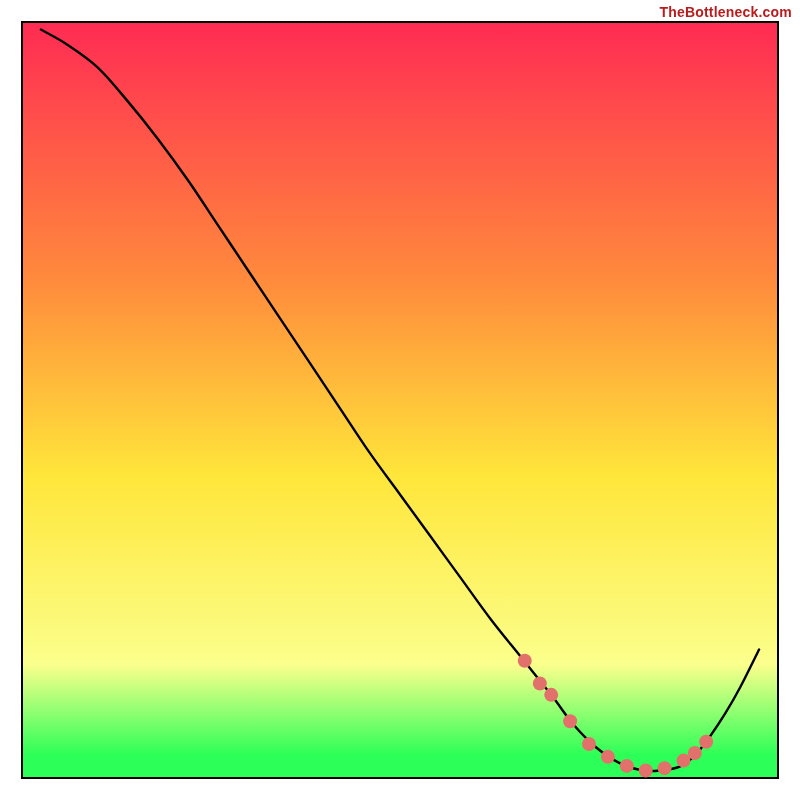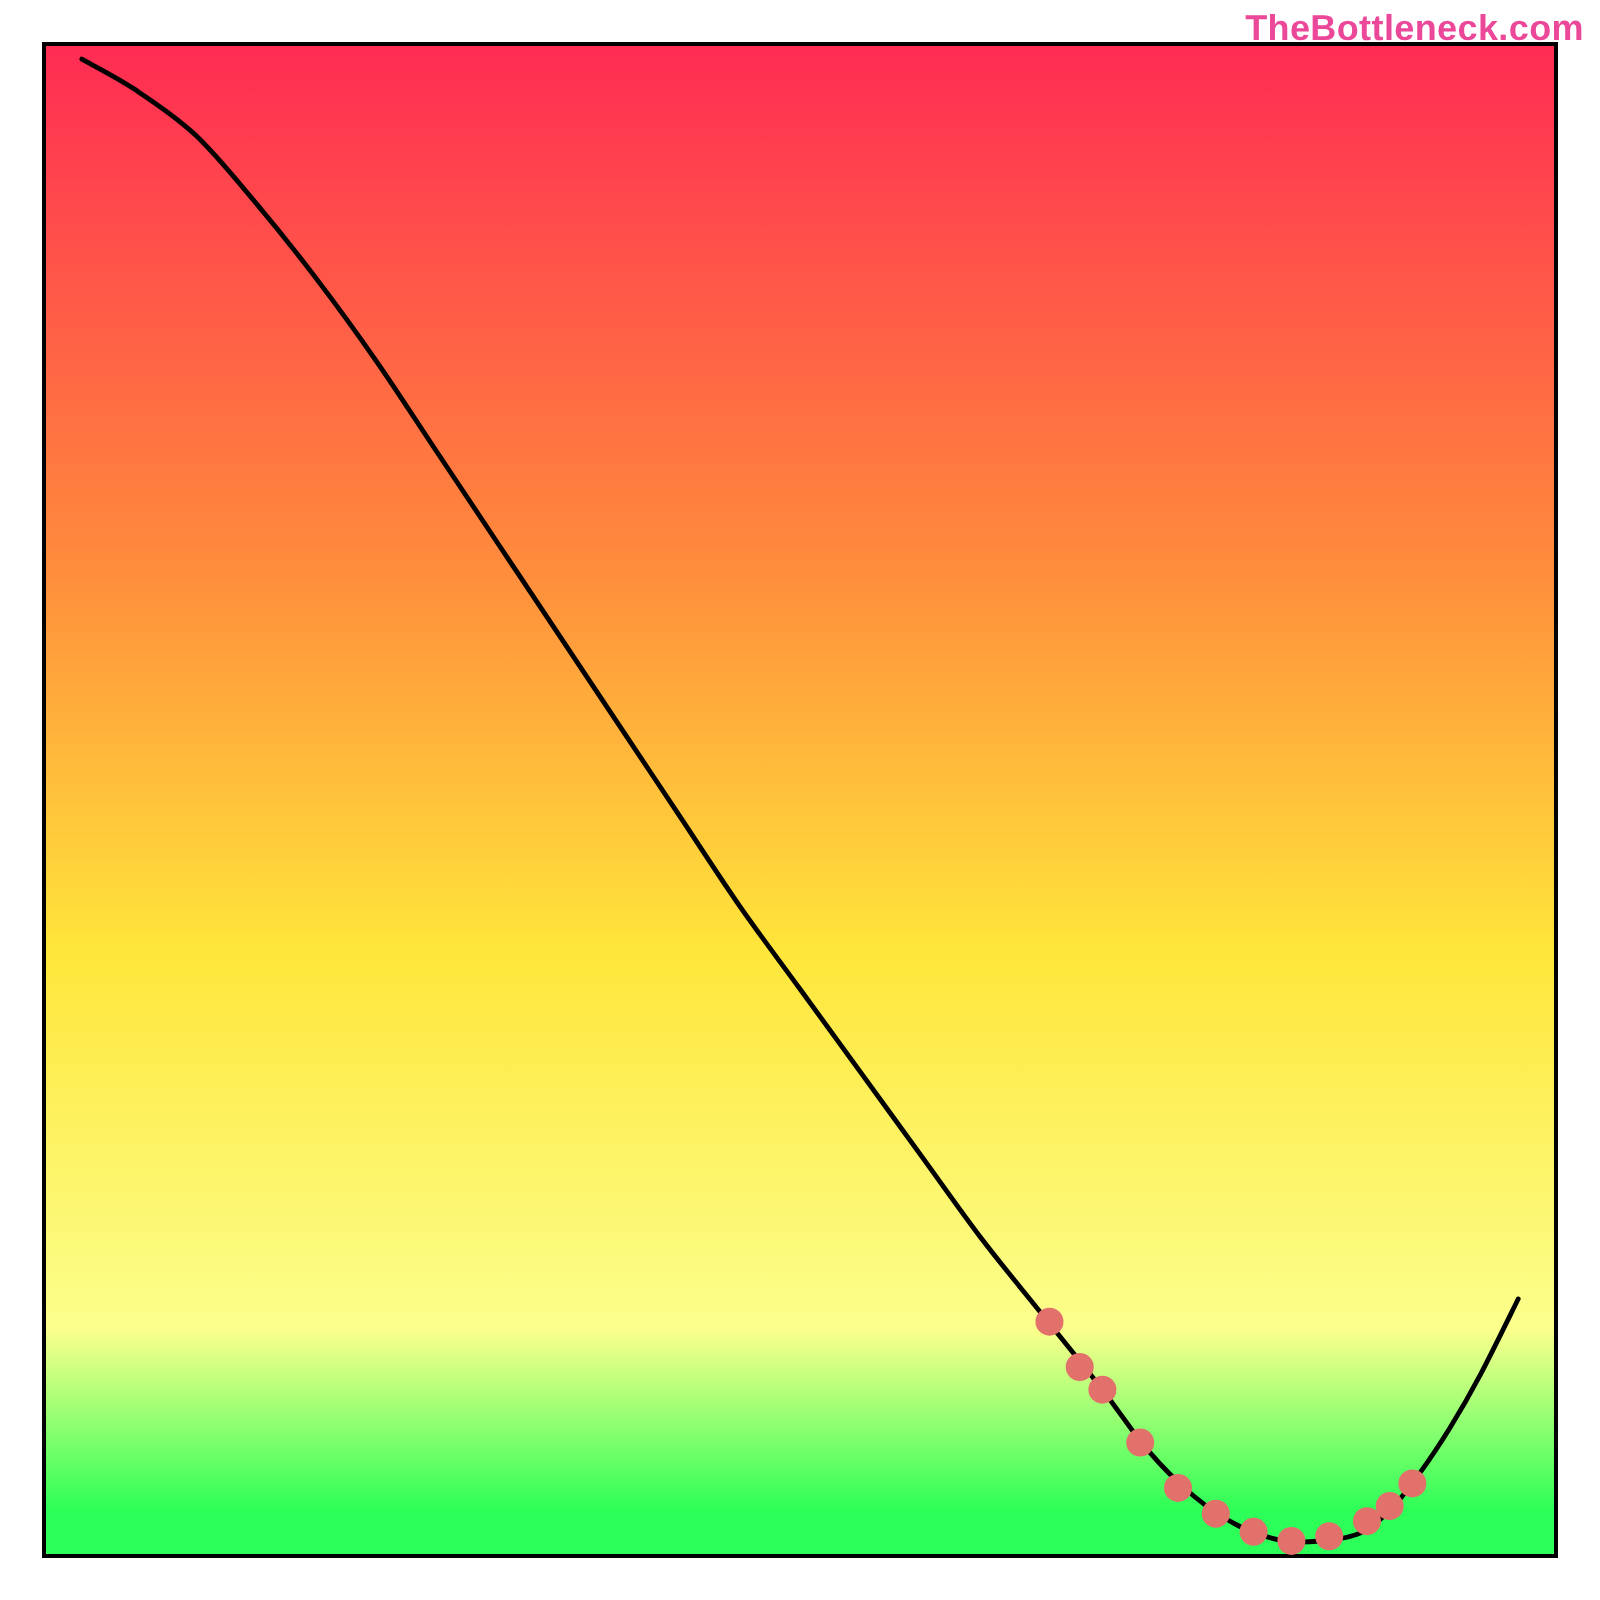--- a/index.html
+++ b/index.html
@@ -13,23 +13,23 @@
   }
   .stage {
     position: relative;
     width: 800px;
     height: 800px;
   }
   .watermark {
     position: absolute;
     top: 4px;
     right: 8px;
-    font-size: 18px;
+    font-size: 14px;
     font-weight: 600;
-    color: #ec4899;
+    color: #b91c1c;
     letter-spacing: 0.2px;
     z-index: 10;
   }
   svg.plot {
     position: absolute;
     left: 0;
     top: 0;
     width: 800px;
     height: 800px;
     display: block;

